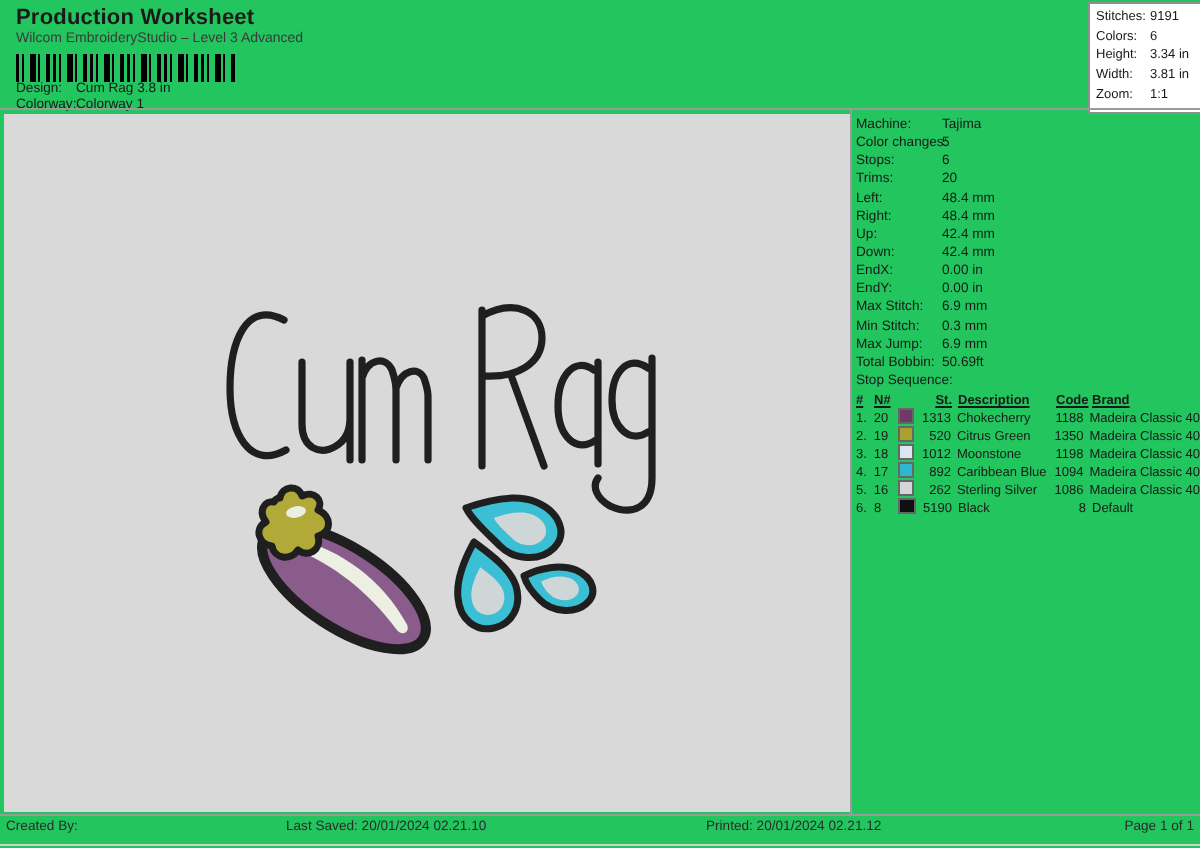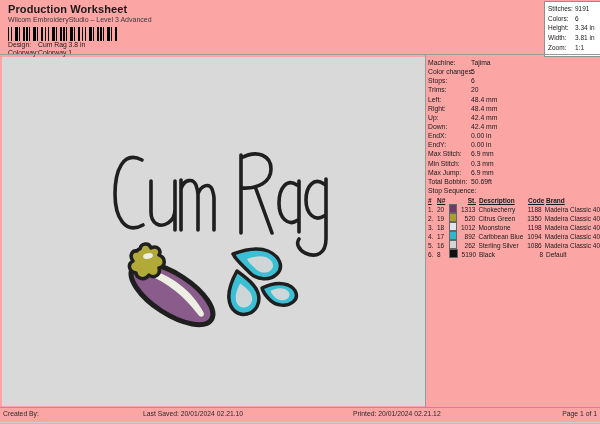--- a/index.html
+++ b/index.html
@@ -1,17 +1,17 @@
 <!DOCTYPE html>
 <html style="--canvas-bg: #D9D9D9; --stitch-outline: #1F1F1F; --eggplant-purple: #8A5C8C; --eggplant-calyx: #B2AA38; --eggplant-highlight: #ECEFE2; --droplet-cyan: #3BBFD4; --droplet-silver: #CFD6D8;"><head>
 <meta charset="utf-8">
 <title>Production Worksheet</title>
 <style>
   html,body{margin:0;padding:0;background:#fff;}
-  .page{position:relative;width:600px;height:424px;background:#fca5a5;
+  .page{position:relative;width:600px;height:424px;background:#22c55e;
         font-family:"Liberation Sans",sans-serif;color:#1a1a1a;overflow:hidden;}
   .abs{position:absolute;}
   .line{position:absolute;background:#9a9a9a;}
   
   .title{left:8px;top:3px;font-size:11px;font-weight:bold;letter-spacing:.1px;}
   .subtitle{left:8px;top:16px;font-size:7px;color:#3a3a3a;}
   .barcode{left:8px;top:27px;width:110px;height:14px;
     background:repeating-linear-gradient(90deg,
       #000 0 1.5px, transparent 1.5px 3px,
       #000 3px 4px, transparent 4px 7px,

